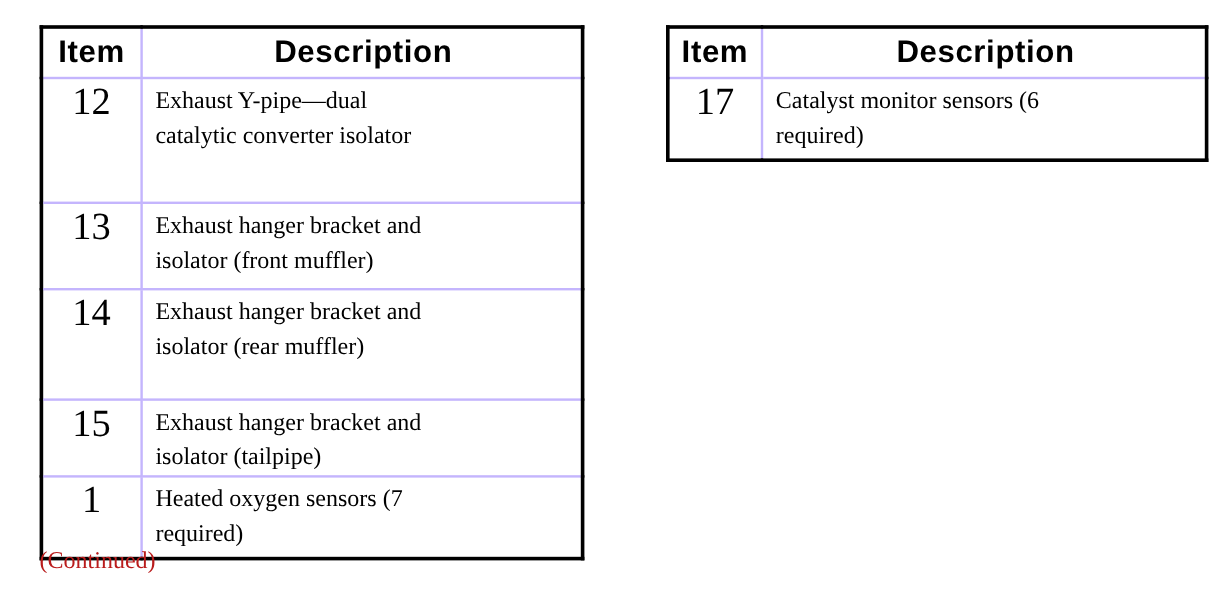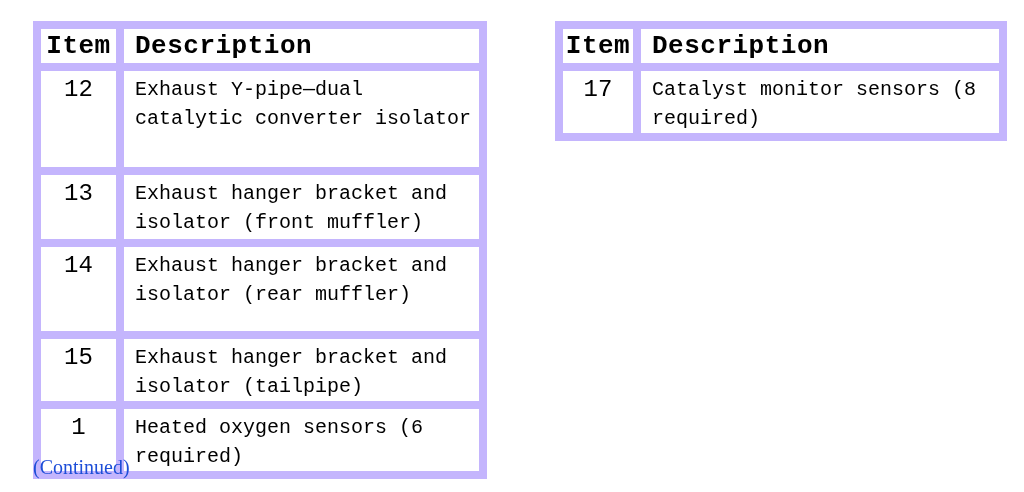--- a/index.html
+++ b/index.html
@@ -23,23 +23,22 @@
   }
   .doc-table {
     position: absolute;
     border-collapse: collapse;
     table-layout: fixed;
     background: #ffffff;
     border: 3px solid #000000;
   }
   .doc-table th,
   .doc-table td {
-    border: 8px solid #c4b5fd;
+    border: 2px solid #c4b5fd;
     overflow: hidden;
-    font-family: Liberation Mono, monospace;
   }
   .doc-table-left {
     left: 33px;
     top: 21px;
     width: 454px;
   }
   .doc-table-right {
     left: 555px;
     top: 21px;
     width: 452px;
@@ -55,28 +54,28 @@
     font-size: 26px;
     text-align: center;
     vertical-align: middle;
     letter-spacing: 0.5px;
     padding: 0 2px;
   }
   .desc-header {
     font-family: "Liberation Sans", sans-serif;
     font-weight: bold;
     font-size: 26px;
-    text-align: left;
+    text-align: center;
     vertical-align: middle;
     letter-spacing: 0.5px;
     padding: 0 8px 0 11px;
   }
   .item-cell {
     font-family: "Liberation Serif", serif;
-    font-size: 24px;
+    font-size: 32px;
     line-height: 29px;
     text-align: center;
     vertical-align: top;
     padding: 4px 2px 0 2px;
   }
   .desc-cell {
     font-family: "Liberation Serif", serif;
     font-size: 20px;
     line-height: 29px;
     text-align: left;
@@ -84,21 +83,21 @@
     padding: 4px 6px 0 11px;
     white-space: pre-line;
   }
   .continued-note {
     position: absolute;
     left: 33px;
     top: 455px;
     font-family: "Liberation Serif", serif;
     font-size: 20px;
     line-height: 24px;
-    color: #1d4ed8;
+    color: #b91c1c;
   }
 </style>
 </head>
 <body>
 
 <div class="canvas">
 
   <table class="doc-table doc-table-left">
     <colgroup>
       <col class="col-item-left">
@@ -126,41 +125,41 @@
         <td class="desc-cell">Exhaust hanger bracket and
 isolator (rear muffler)</td>
       </tr>
       <tr style="height:60px">
         <td class="item-cell">15</td>
         <td class="desc-cell">Exhaust hanger bracket and
 isolator (tailpipe)</td>
       </tr>
       <tr style="height:69px">
         <td class="item-cell">1</td>
-        <td class="desc-cell">Heated oxygen sensors (6
+        <td class="desc-cell">Heated oxygen sensors (7
 required)</td>
       </tr>
     </tbody>
   </table>
 
   <table class="doc-table doc-table-right">
     <colgroup>
       <col class="col-item-right">
       <col>
     </colgroup>
     <thead>
       <tr class="header-row">
         <th class="item-header">Item</th>
         <th class="desc-header">Description</th>
       </tr>
     </thead>
     <tbody>
       <tr style="height:69px">
         <td class="item-cell">17</td>
-        <td class="desc-cell">Catalyst monitor sensors (8
+        <td class="desc-cell">Catalyst monitor sensors (6
 required)</td>
       </tr>
     </tbody>
   </table>
 
   <div class="continued-note">(Continued)</div>
 
 </div>
 
 </body></html>

